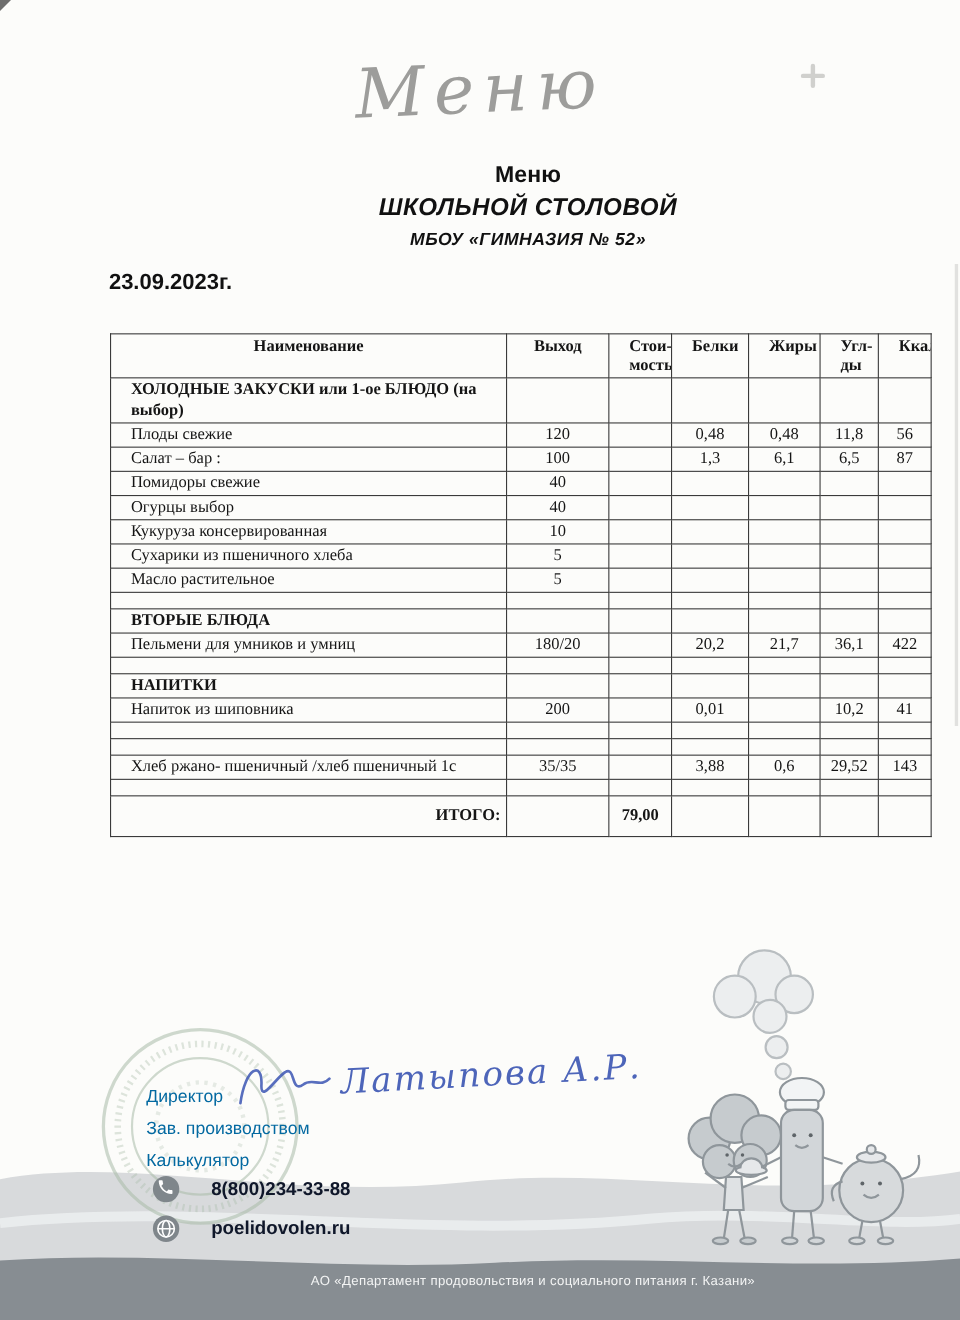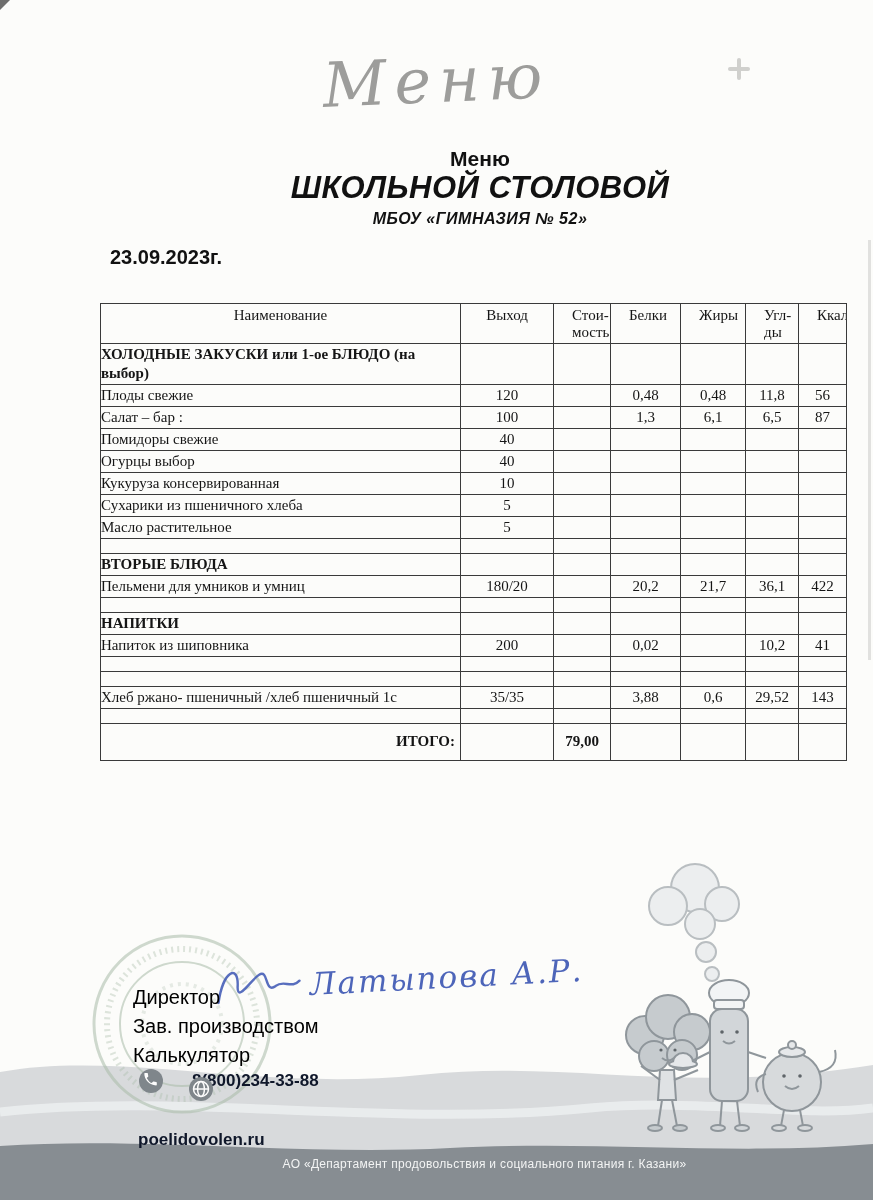--- a/index.html
+++ b/index.html
@@ -23,64 +23,64 @@
     font-size:62px;color:#8d8d8b;letter-spacing:8px;
     transform:rotate(-2.5deg);opacity:.85;
   }
 
   
   .title-block{
     position:absolute;top:146px;left:140px;width:680px;text-align:center;
     font-family:"Liberation Sans",sans-serif;font-weight:bold;color:#111;
   }
   .title-line1{font-size:21px;line-height:26px;}
-  .title-line2{font-size:31px;line-height:31px;font-style:italic;letter-spacing:.5px;}
+  .title-line2{font-size:22px;line-height:31px;font-style:italic;letter-spacing:.5px;}
   .title-line3{font-size:16px;line-height:32px;font-style:italic;letter-spacing:.5px;}
 
   .menu-date{
-    position:absolute;top:246px;left:110px;
+    position:absolute;top:246px;left:99px;
     font-family:"Liberation Sans",sans-serif;font-weight:bold;font-size:20px;color:#111;
   }
 
   
   .menu-table{
     position:absolute;top:303px;left:100px;width:746px;
     border-collapse:collapse;table-layout:fixed;font-size:15px;color:#151515;
   }
   .menu-table th,.menu-table td{border:1px solid #3a3a3a;padding:1px 5px;vertical-align:top;overflow:hidden;}
-  .menu-table th{font-weight:normal;text-align:center;line-height:1.1;padding:3px 18px;height:32px;vertical-align:top;}
+  .menu-table th{font-weight:bold;text-align:center;line-height:1.1;padding:3px 18px;height:32px;vertical-align:top;}
   .menu-table td{text-align:center;height:19px;line-height:1.25;}
-  .menu-table td:first-child{text-align:left;padding-left:0;}
+  .menu-table td:first-child{text-align:left;padding-left:18px;}
   .menu-table tr.row-section td{font-weight:bold;}
   .menu-table tr.row-blank td{height:12px;}
   .menu-table tr.row-total td{height:34px;font-weight:bold;vertical-align:middle;}
   .menu-table tr.row-total td:first-child{text-align:right;}
 
   
   .footer-art{position:absolute;left:0;top:860px;width:873px;height:340px;}
   .stamp{position:absolute;left:86px;top:928px;width:192px;height:192px;opacity:.55;}
   .roles{
     position:absolute;left:133px;top:983px;
-    font-family:"Liberation Sans",sans-serif;font-size:20px;color:#000000;line-height:29px;
+    font-family:"Liberation Sans",sans-serif;font-size:16px;color:#0369a1;line-height:29px;
   }
   .signature{
     position:absolute;left:212px;top:952px;width:430px;height:70px;
     color:#3b55b3;transform:rotate(-3deg);white-space:nowrap;
   }
   .signature .sig-text{
     font-family:"DejaVu Serif",serif;font-style:italic;font-size:31px;letter-spacing:2px;
     vertical-align:middle;opacity:.9;
   }
   .signature svg{vertical-align:middle;margin-right:6px;}
   .contact{
     position:absolute;left:138px;display:flex;align-items:center;gap:28px;
     font-family:"Liberation Sans",sans-serif;font-size:17px;color:#0f172a;font-weight:bold;
   }
   .contact-phone{top:1068px;}
-  .contact-site{top:1076px;flex-direction:column;}
+  .contact-site{top:1104px;}
   .contact .cicon{width:26px;height:26px;flex:0 0 auto;}
   .bottom-bar-text{
     position:absolute;left:0;top:1157px;width:100%;text-align:center;
     font-family:"Liberation Sans",sans-serif;font-size:12px;color:#f3f4f4;letter-spacing:.3px;margin-left:48px;
   }
 </style>
 </head>
 <body>
 
 <div class="page">
@@ -235,21 +235,21 @@
           <td></td>
           <td></td>
           <td></td>
           <td></td>
           <td></td>
         </tr>
         <tr class="row-item">
           <td>Напиток из шиповника</td>
           <td>200</td>
           <td></td>
-          <td>0,02</td>
+          <td>0,01</td>
           <td></td>
           <td>10,2</td>
           <td>41</td>
         </tr>
         <tr class="row-blank">
           <td></td>
           <td></td>
           <td></td>
           <td></td>
           <td></td>

